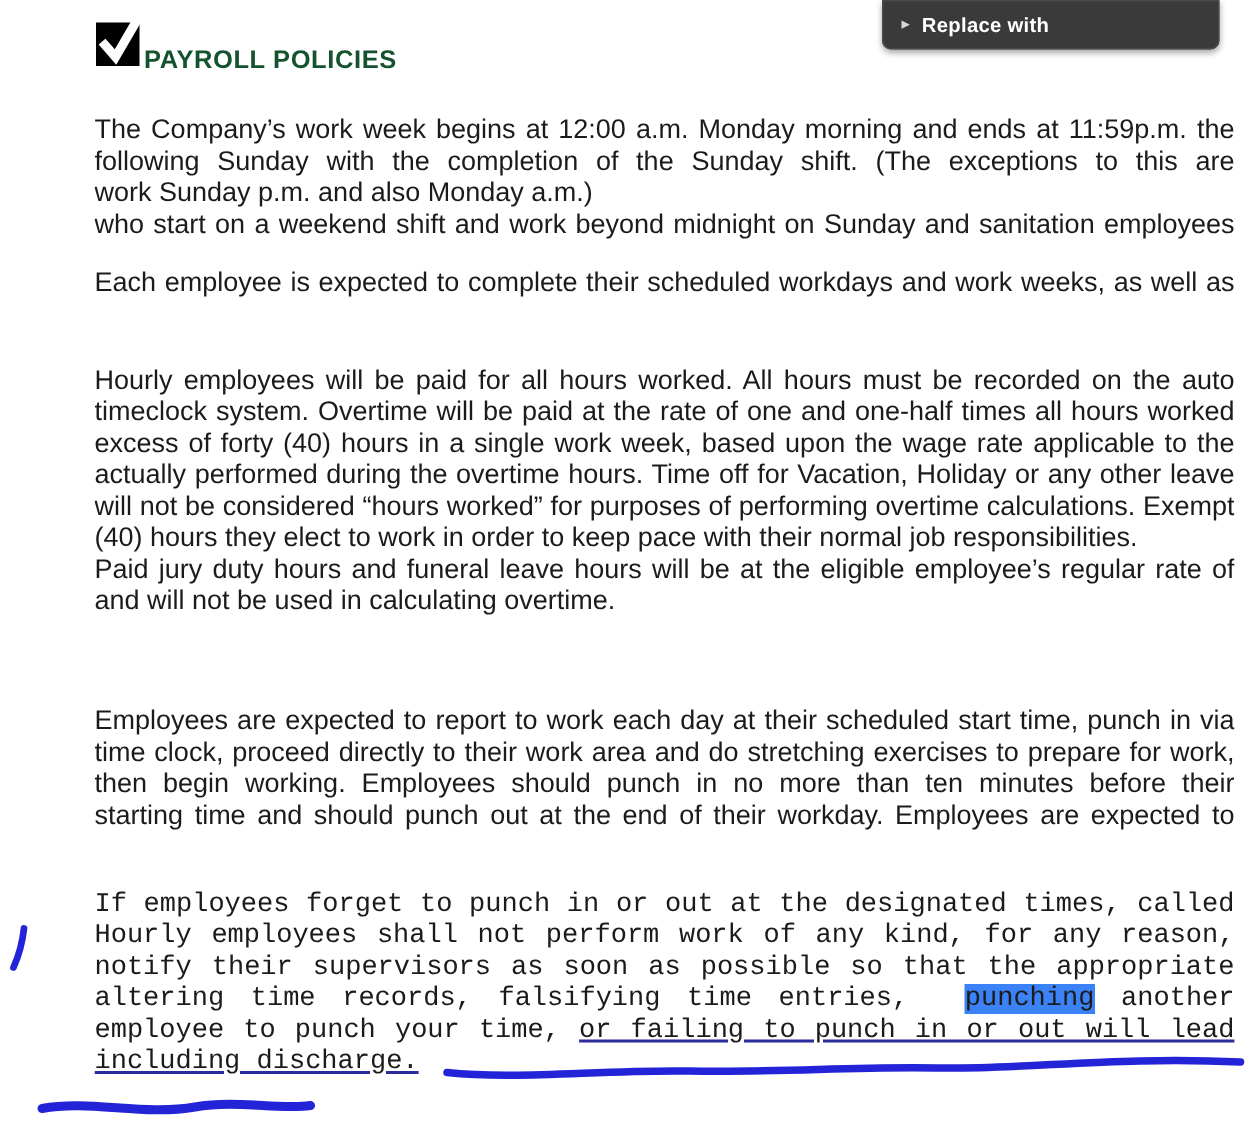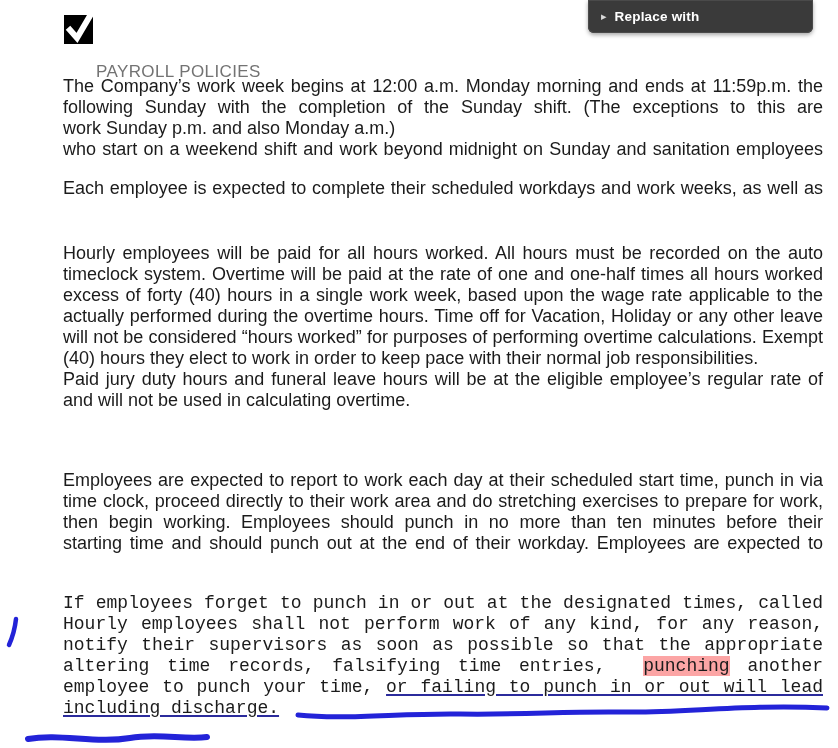--- a/index.html
+++ b/index.html
@@ -3,38 +3,38 @@
 <meta charset="utf-8">
 <style>
   html,body{margin:0;padding:0;}
   body{
     width:838px;height:748px;position:relative;background:#ffffff;
     font-family:"Liberation Sans", sans-serif;color:#1b1b1b;overflow:hidden;
   }
   
   .heading-icon{position:absolute;left:62px;top:9px;width:36px;height:38px;}
   .heading-title{
-    position:absolute;left:96px;top:30px;font-size:17px;font-weight:normal;
-    letter-spacing:.4px;color:#737373;margin-top:32px;
+    position:absolute;left:96px;top:30px;font-size:17px;font-weight:bold;
+    letter-spacing:.4px;color:#14532d;
   }
   
   .popup{
     position:absolute;left:588px;top:0;width:225px;height:33px;
     background:#3a3a3a;border-radius:0 0 6px 6px;
     box-shadow:0 2px 4px rgba(0,0,0,.35), inset 0 0 0 1px #4a4a4a;
     display:flex;align-items:center;color:#fff;
   }
   .popup .tri{margin-left:13px;font-size:11px;color:#d9d9d9;line-height:1;}
   .popup .lbl{margin-left:8px;font-size:13.5px;font-weight:bold;letter-spacing:.2px;}
   
   .para{position:absolute;left:63px;width:760px;font-size:18px;line-height:21px;}
   .line{height:21px;overflow:hidden;white-space:pre-wrap;}
   .line.j{text-align:justify;text-align-last:justify;}
   #p1{top:76px;} #p2{top:178px;} #p3{top:243px;} #p4{top:470px;} #p5{top:593px;font-family:Liberation Mono, monospace;}
-  .hl{background:#fca5a5;margin-left:20px;}
+  .hl{background:#3b82f6;margin-left:20px;}
   .u{text-decoration:underline;text-decoration-color:#2b2b9c;text-decoration-thickness:1.5px;text-underline-offset:2px;}
   
   .ink{position:absolute;left:0;top:0;pointer-events:none;}
 </style>
 </head>
 <body>
 
 <svg class="heading-icon" viewBox="0 0 36 38">
   <rect x="2" y="6" width="29" height="29" fill="#000"></rect>
   <path d="M 8 21 L 15 29 L 29 5" fill="none" stroke="#fff" stroke-width="6" stroke-linecap="square"></path>

